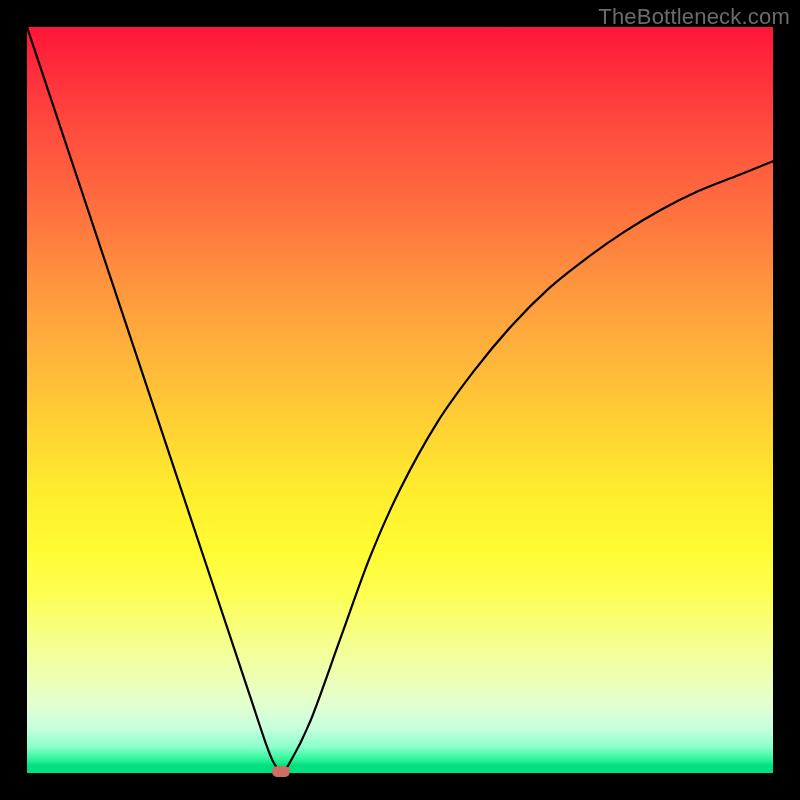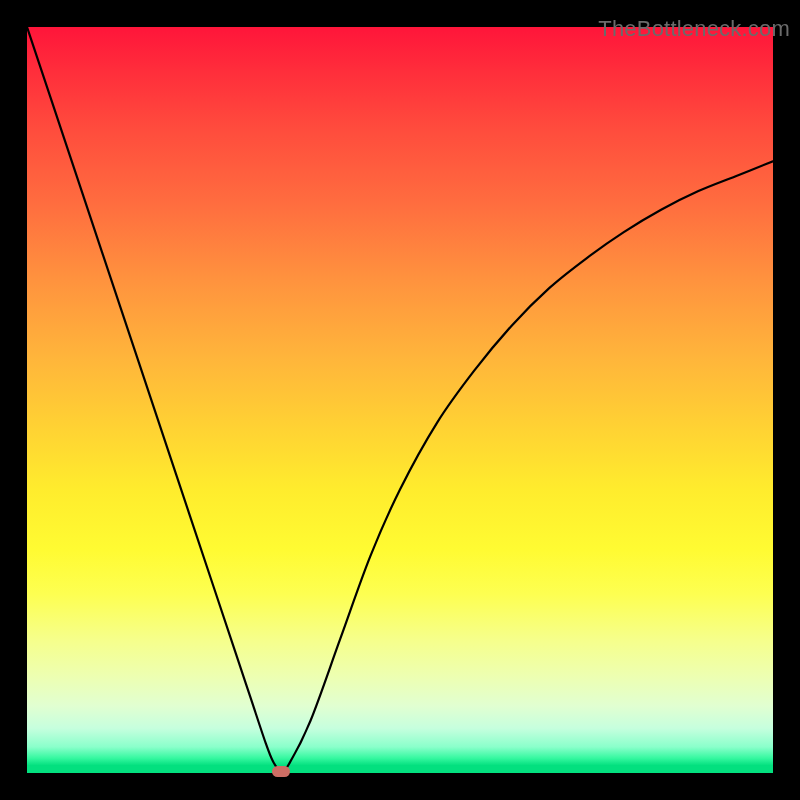--- a/index.html
+++ b/index.html
@@ -12,21 +12,21 @@
     overflow: hidden;
   }
   .outer {
     width: 800px;
     height: 800px;
     background: #000;
     position: relative;
   }
   .watermark {
     position: absolute;
-    top: 16px;
+    top: 4px;
     right: 10px;
     color: #6b6b6b;
     font-size: 22px;
     font-weight: 400;
     letter-spacing: 0.2px;
     z-index: 10;
   }
   .plot-frame {
     position: absolute;
     left: 27px;

